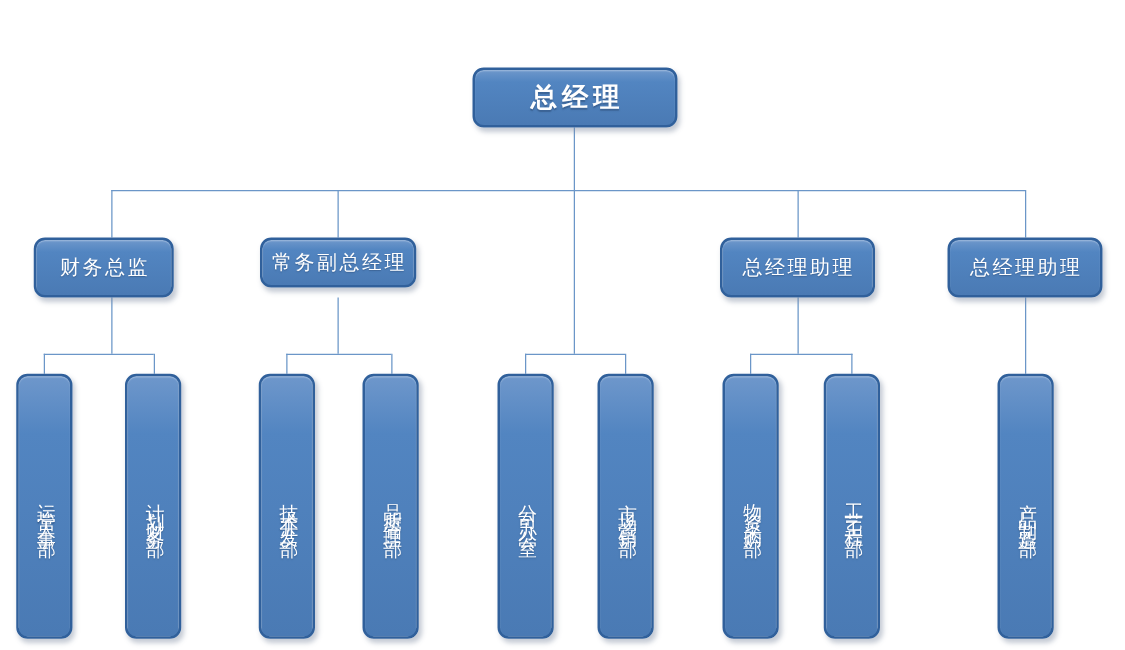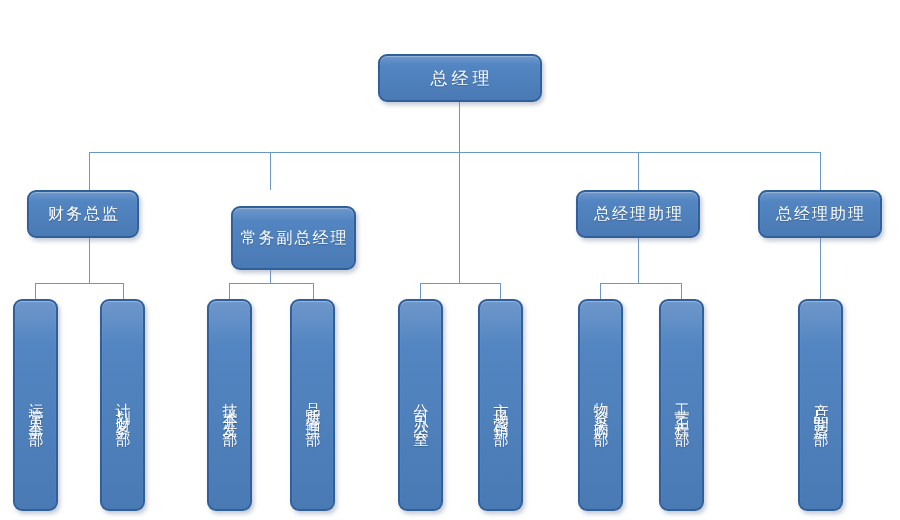--- a/index.html
+++ b/index.html
@@ -33,22 +33,22 @@
     justify-content: center;
     color: #ffffff;
     box-sizing: border-box;
   }
   .node .lbl {
     color: #ffffff;
     text-shadow: 0 1px 1px rgba(40, 70, 110, 0.5);
     white-space: nowrap;
   }
   .root-node .lbl {
-    font-size: 17px;
-    font-weight: normal;
+    font-size: 21px;
+    font-weight: bold;
     letter-spacing: 4px;
     padding-left: 4px; 
   }
   .mgr-node .lbl {
     font-size: 16px;
     letter-spacing: 2px;
     padding-left: 2px;
   }
   .dept-node .lbl {
     writing-mode: vertical-rl;
@@ -93,21 +93,21 @@
 
   <div class="line v" style="left:820px; top:238px; height:61px;"></div>
 
   <div class="node root-node" style="left:378px; top:54px; width:164px; height:48px;">
     <span class="lbl">总经理</span>
   </div>
 
   <div class="node mgr-node" style="left:27px; top:190px; width:112px; height:48px;">
     <span class="lbl">财务总监</span>
   </div>
-  <div class="node mgr-node" style="left:208px; top:206px; width:125px; height:64px;margin-left:23px;">
+  <div class="node mgr-node" style="left:208px; top:190px; width:125px; height:40px;">
     <span class="lbl">常务副总经理</span>
   </div>
   <div class="node mgr-node" style="left:576px; top:190px; width:124px; height:48px;">
     <span class="lbl">总经理助理</span>
   </div>
   <div class="node mgr-node" style="left:758px; top:190px; width:124px; height:48px;">
     <span class="lbl">总经理助理</span>
   </div>
 
   <div class="node dept-node" style="left:13px; top:299px; width:45px; height:212px;">

